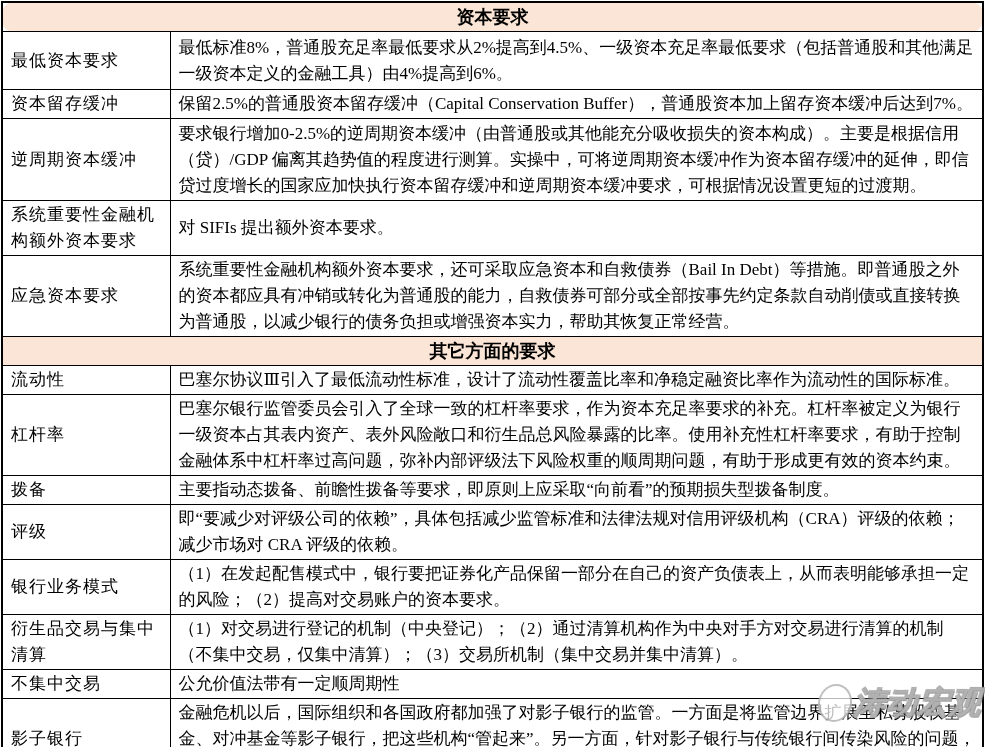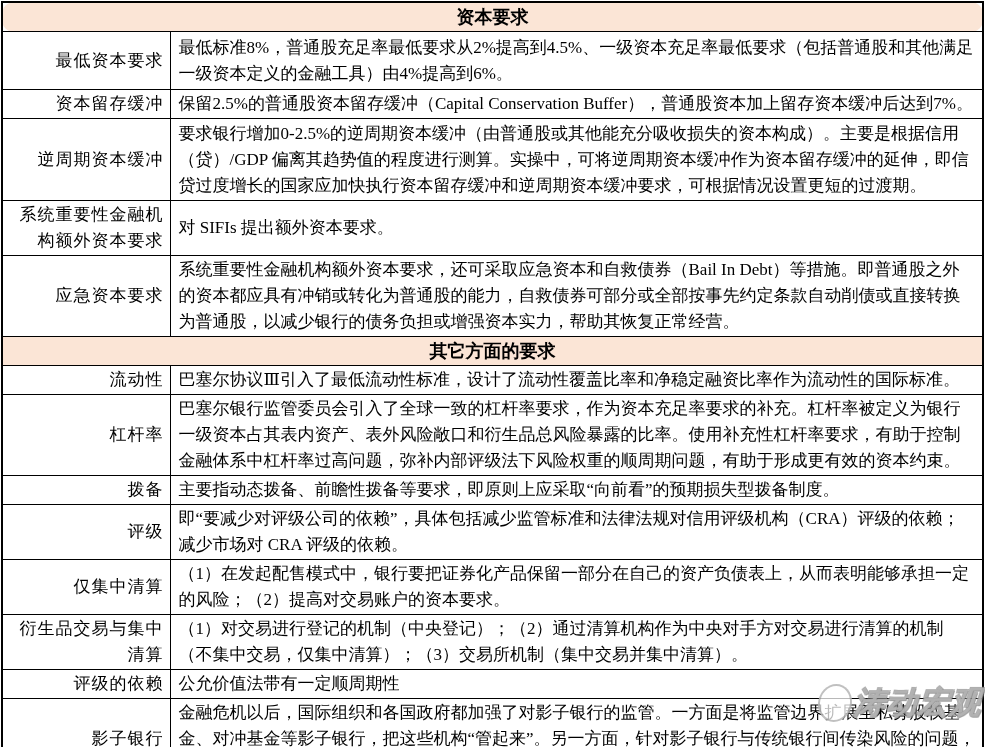--- a/index.html
+++ b/index.html
@@ -29,21 +29,21 @@
     word-break: break-all;
   }
   .req-table col.c-label { width: 168px; }
   tr.section-header td {
     background: #fbe5d6;
     font-weight: bold;
     text-align: center;
     font-size: 18px;
     padding: 1px 4px;
   }
-  td.row-label { letter-spacing: 1px; text-align: right; }
+  td.row-label { letter-spacing: 1px; }
   
   .h29 td { height: 29px; border-radius: 12px; }
   .h28 td { height: 28px; }
   .h27 td { height: 27px; }
   .h46 td { height: 46px; }
   .h55 td { height: 55px; }
   .h58 td { height: 58px; }
   .h68 td { height: 68px; }
   .h80 td { height: 80px; }
   .h81 td { height: 81px; }
@@ -126,29 +126,29 @@
   </tr>
   <tr class="h27">
     <td class="row-label">拨备</td>
     <td class="row-content">主要指动态拨备、前瞻性拨备等要求，即原则上应采取“向前看”的预期损失型拨备制度。</td>
   </tr>
   <tr class="h55">
     <td class="row-label">评级</td>
     <td class="row-content">即“要减少对评级公司的依赖”，具体包括减少监管标准和法律法规对信用评级机构（CRA）评级的依赖；减少市场对 CRA 评级的依赖。</td>
   </tr>
   <tr class="h55">
-    <td class="row-label">仅集中清算</td>
+    <td class="row-label">银行业务模式</td>
     <td class="row-content">（1）在发起配售模式中，银行要把证券化产品保留一部分在自己的资产负债表上，从而表明能够承担一定的风险；（2）提高对交易账户的资本要求。</td>
   </tr>
   <tr class="h55">
     <td class="row-label">衍生品交易与集中清算</td>
     <td class="row-content">（1）对交易进行登记的机制（中央登记）；（2）通过清算机构作为中央对手方对交易进行清算的机制（不集中交易，仅集中清算）；（3）交易所机制（集中交易并集中清算）。</td>
   </tr>
   <tr class="h27">
-    <td class="row-label">评级的依赖</td>
+    <td class="row-label">不集中交易</td>
     <td class="row-content">公允价值法带有一定顺周期性</td>
   </tr>
   <tr class="h68">
     <td class="row-label">影子银行</td>
     <td class="row-content">金融危机以后，国际组织和各国政府都加强了对影子银行的监管。一方面是将监管边界扩展至私募股权基金、对冲基金等影子银行，把这些机构“管起来”。另一方面，针对影子银行与传统银行间传染风险的问题，有效隔离风险。</td>
   </tr>
 </tbody>
   </table>
 
 <div class="watermark">

